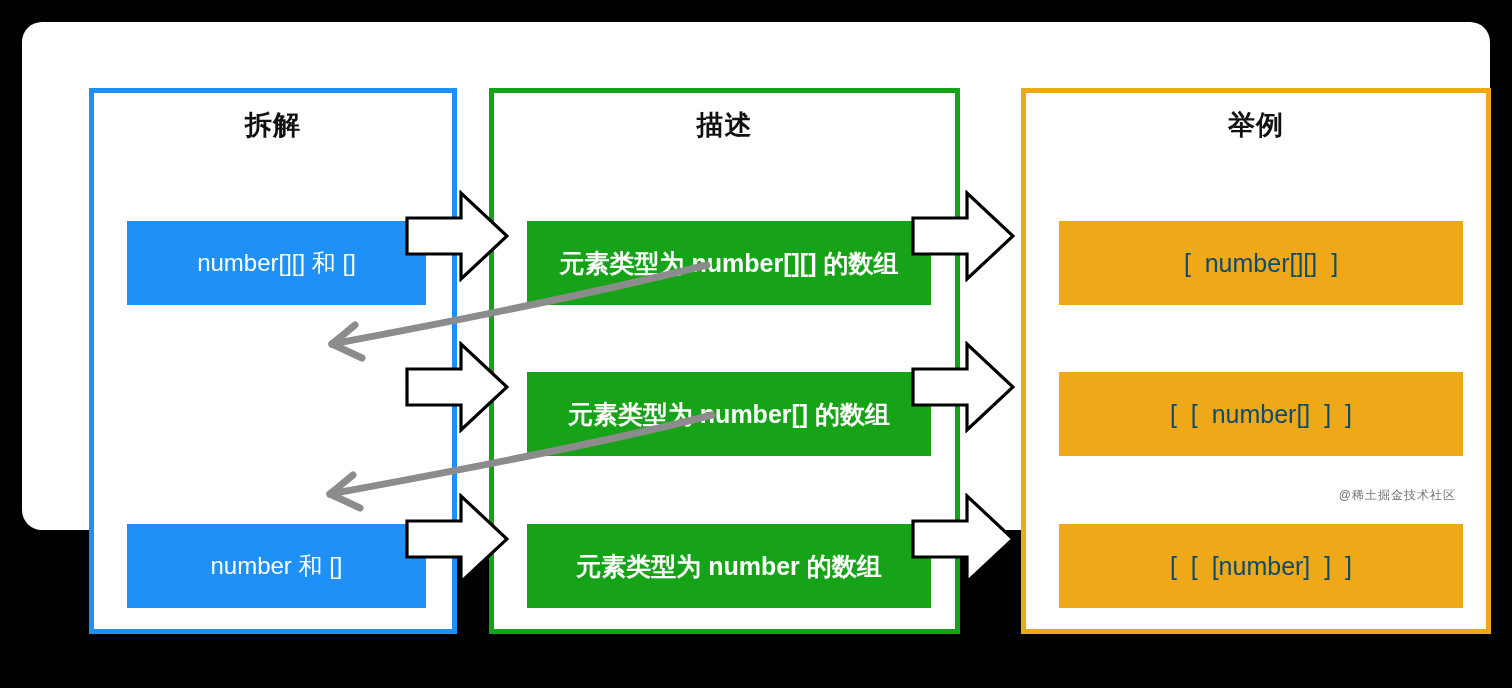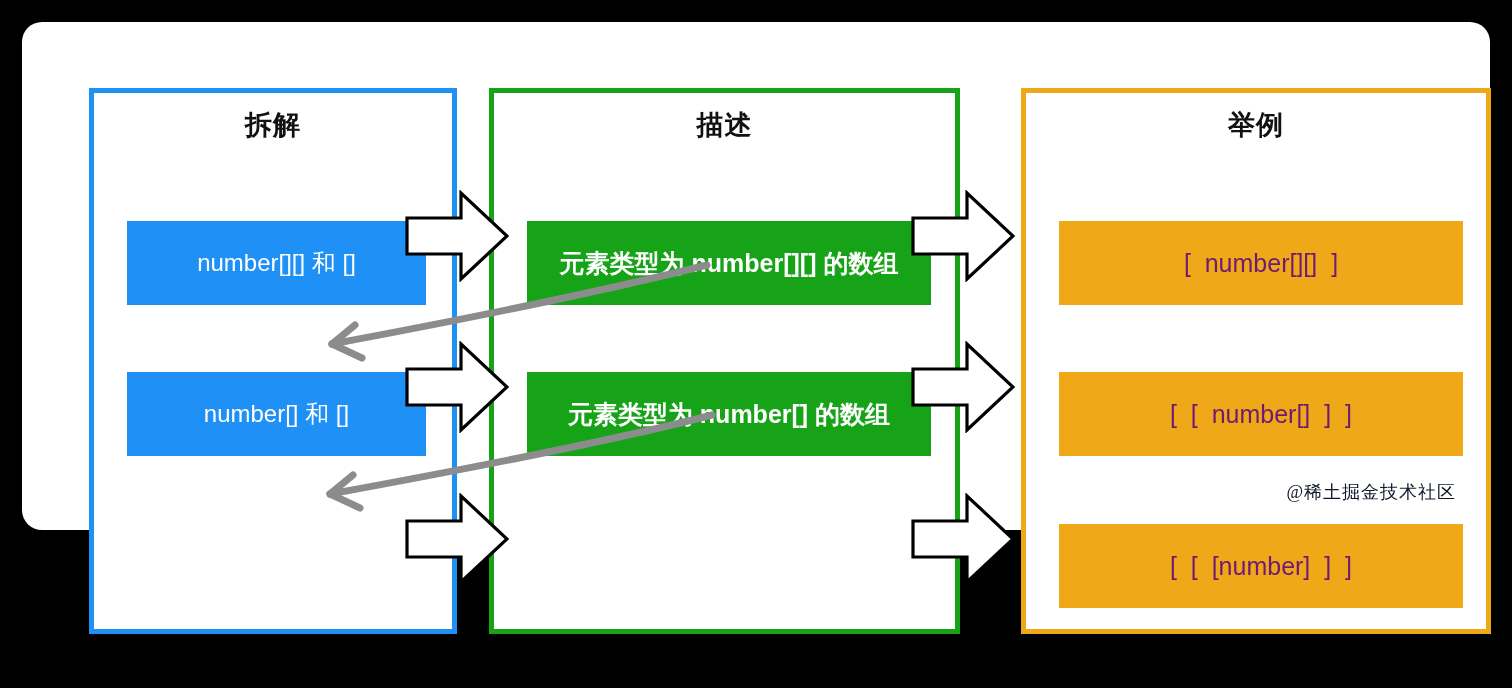--- a/index.html
+++ b/index.html
@@ -82,21 +82,21 @@
     width: 404px;
     background: #17a317;
     color: #ffffff;
     font-size: 25px;
     font-weight: bold;
   }
   .cell-orange {
     left: 33px;
     width: 404px;
     background: #efa817;
-    color: #701a75;
+    color: #0c4a6e;
     font-size: 25px;
   }
 
   
   .block-arrow {
     position: absolute;
     width: 104px;
     height: 92px;
   }
   .block-arrow.a1 { top: 190px; }
@@ -113,42 +113,42 @@
     width: 1512px;
     height: 688px;
     pointer-events: none;
   }
 
   
   .watermark {
     position: absolute;
     right: 34px;
     bottom: 26px;
-    font-size: 18px;
-    color: #0f172a;
+    font-size: 12px;
+    color: #737373;
     letter-spacing: 1px;
-    font-family: Liberation Serif, serif;
   }
 </style>
 </head>
 <body>
 
 <div class="stage">
   <div class="card">
 
     <div class="column col-1">
       <div class="col-title">拆解</div>
       <div class="cell cell-blue r1">number[][] 和 []</div>
-      <div class="cell cell-blue r2">number[] 和 []</div>
+      <div class="cell cell-blue r3">number 和 []</div>
     </div>
 
     <div class="column col-2">
       <div class="col-title">描述</div>
       <div class="cell cell-green r1">元素类型为 number[][] 的数组</div>
       <div class="cell cell-green r2">元素类型为 number[] 的数组</div>
+      <div class="cell cell-green r3">元素类型为 number 的数组</div>
     </div>
 
     <div class="column col-3">
       <div class="col-title">举例</div>
       <div class="cell cell-orange r1">[  number[][]  ]</div>
       <div class="cell cell-orange r2">[  [  number[]  ]  ]</div>
       <div class="cell cell-orange r3">[  [  [number]  ]  ]</div>
     </div>
 
     <div class="watermark">@稀土掘金技术社区</div>

